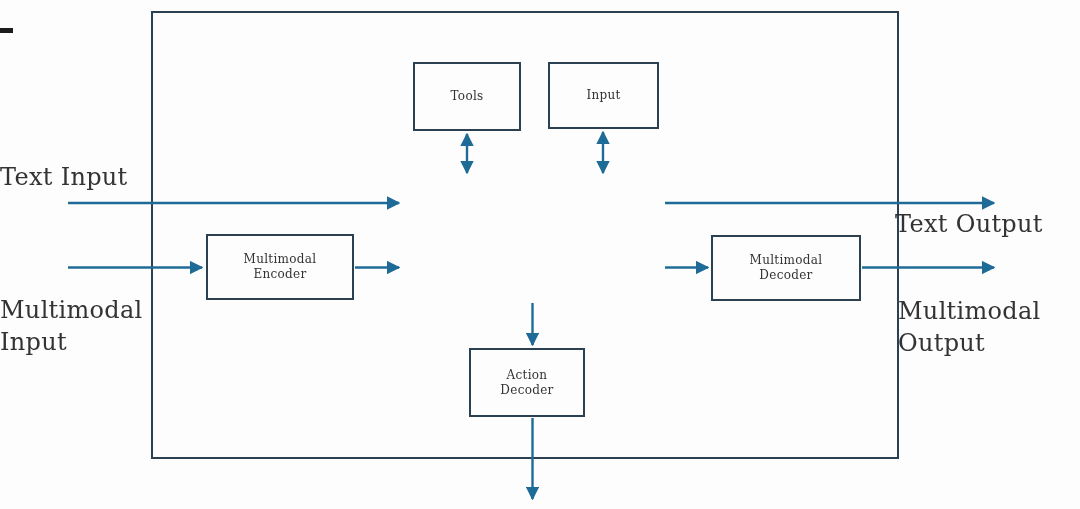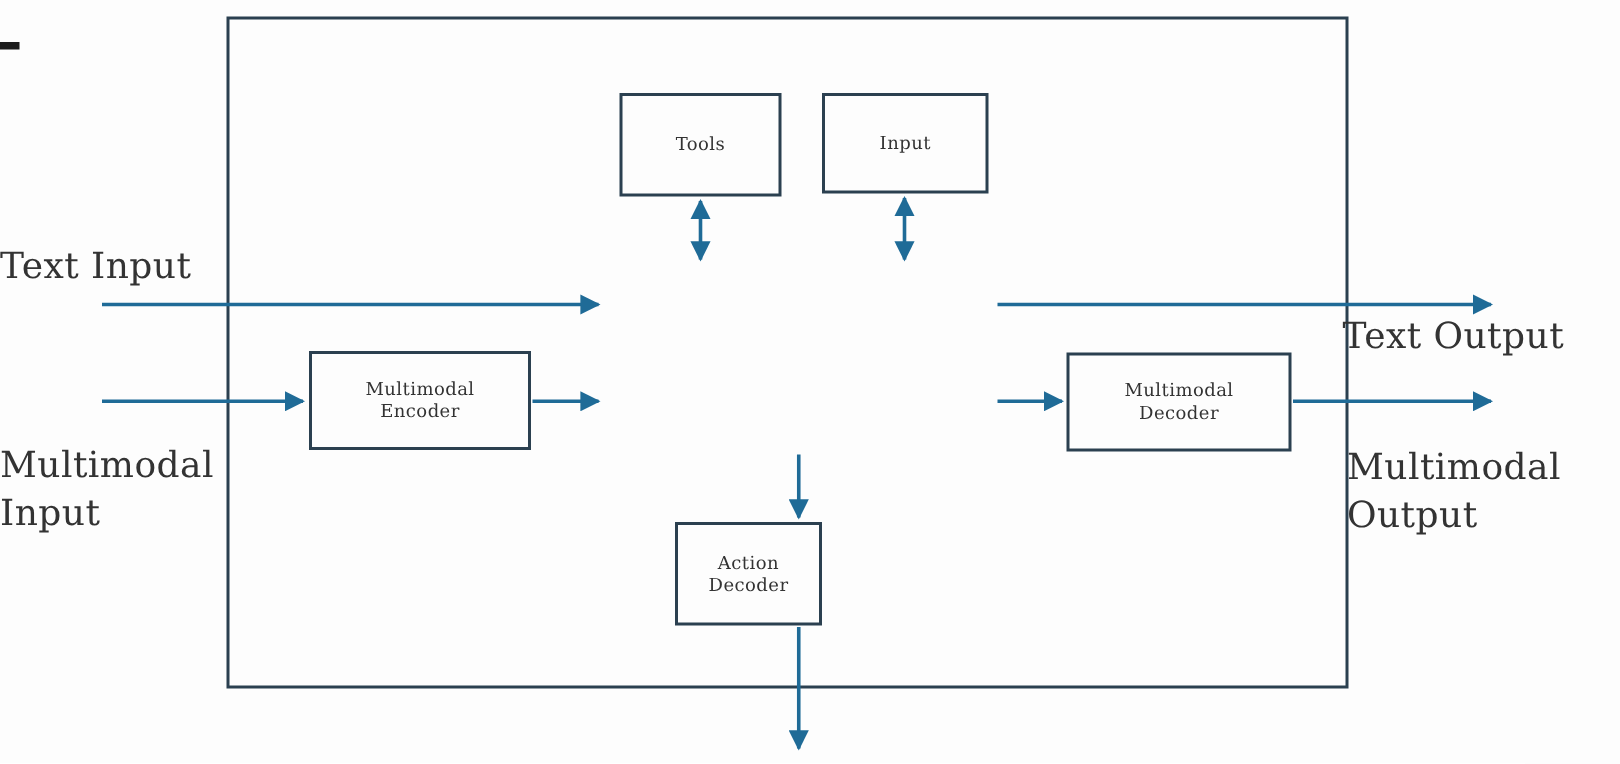--- a/index.html
+++ b/index.html
@@ -27,21 +27,21 @@
   }
   .stray { position:absolute; background:#1c1c1c; }
 
   
   #outer-frame      { left:151px; top:11px;  width:748px; height:448px; }
   #node-tools       { left:413px; top:62px;  width:108px; height:69px; }
   #node-memory      { left:548px; top:62px;  width:111px; height:67px; }
   #node-mllm        { left:402px; top:176px; width:262px; height:126px; }
   #node-encoder     { left:206px; top:234px; width:148px; height:66px; }
   #node-decoder     { left:711px; top:235px; width:150px; height:66px; }
-  #node-action-dec  { left:450px; top:348px; width:98px; height:69px; }
+  #node-action-dec  { left:469px; top:348px; width:116px; height:69px; }
 
   #label-text-input        { left:0px;   top:162px; width:162px; }
   #label-multimodal-input  { left:0px;   top:295px; width:158px; }
   #label-text-output       { left:895px; top:162px; width:162px;margin-top:47px; }
   #label-multimodal-output { left:898px; top:296px; width:160px; }
   #label-action-output     { left:562px; top:480px; width:164px; }
 
   #stray-mark { left:0px; top:28px; width:13px; height:5px; }
 </style>
 </head>

